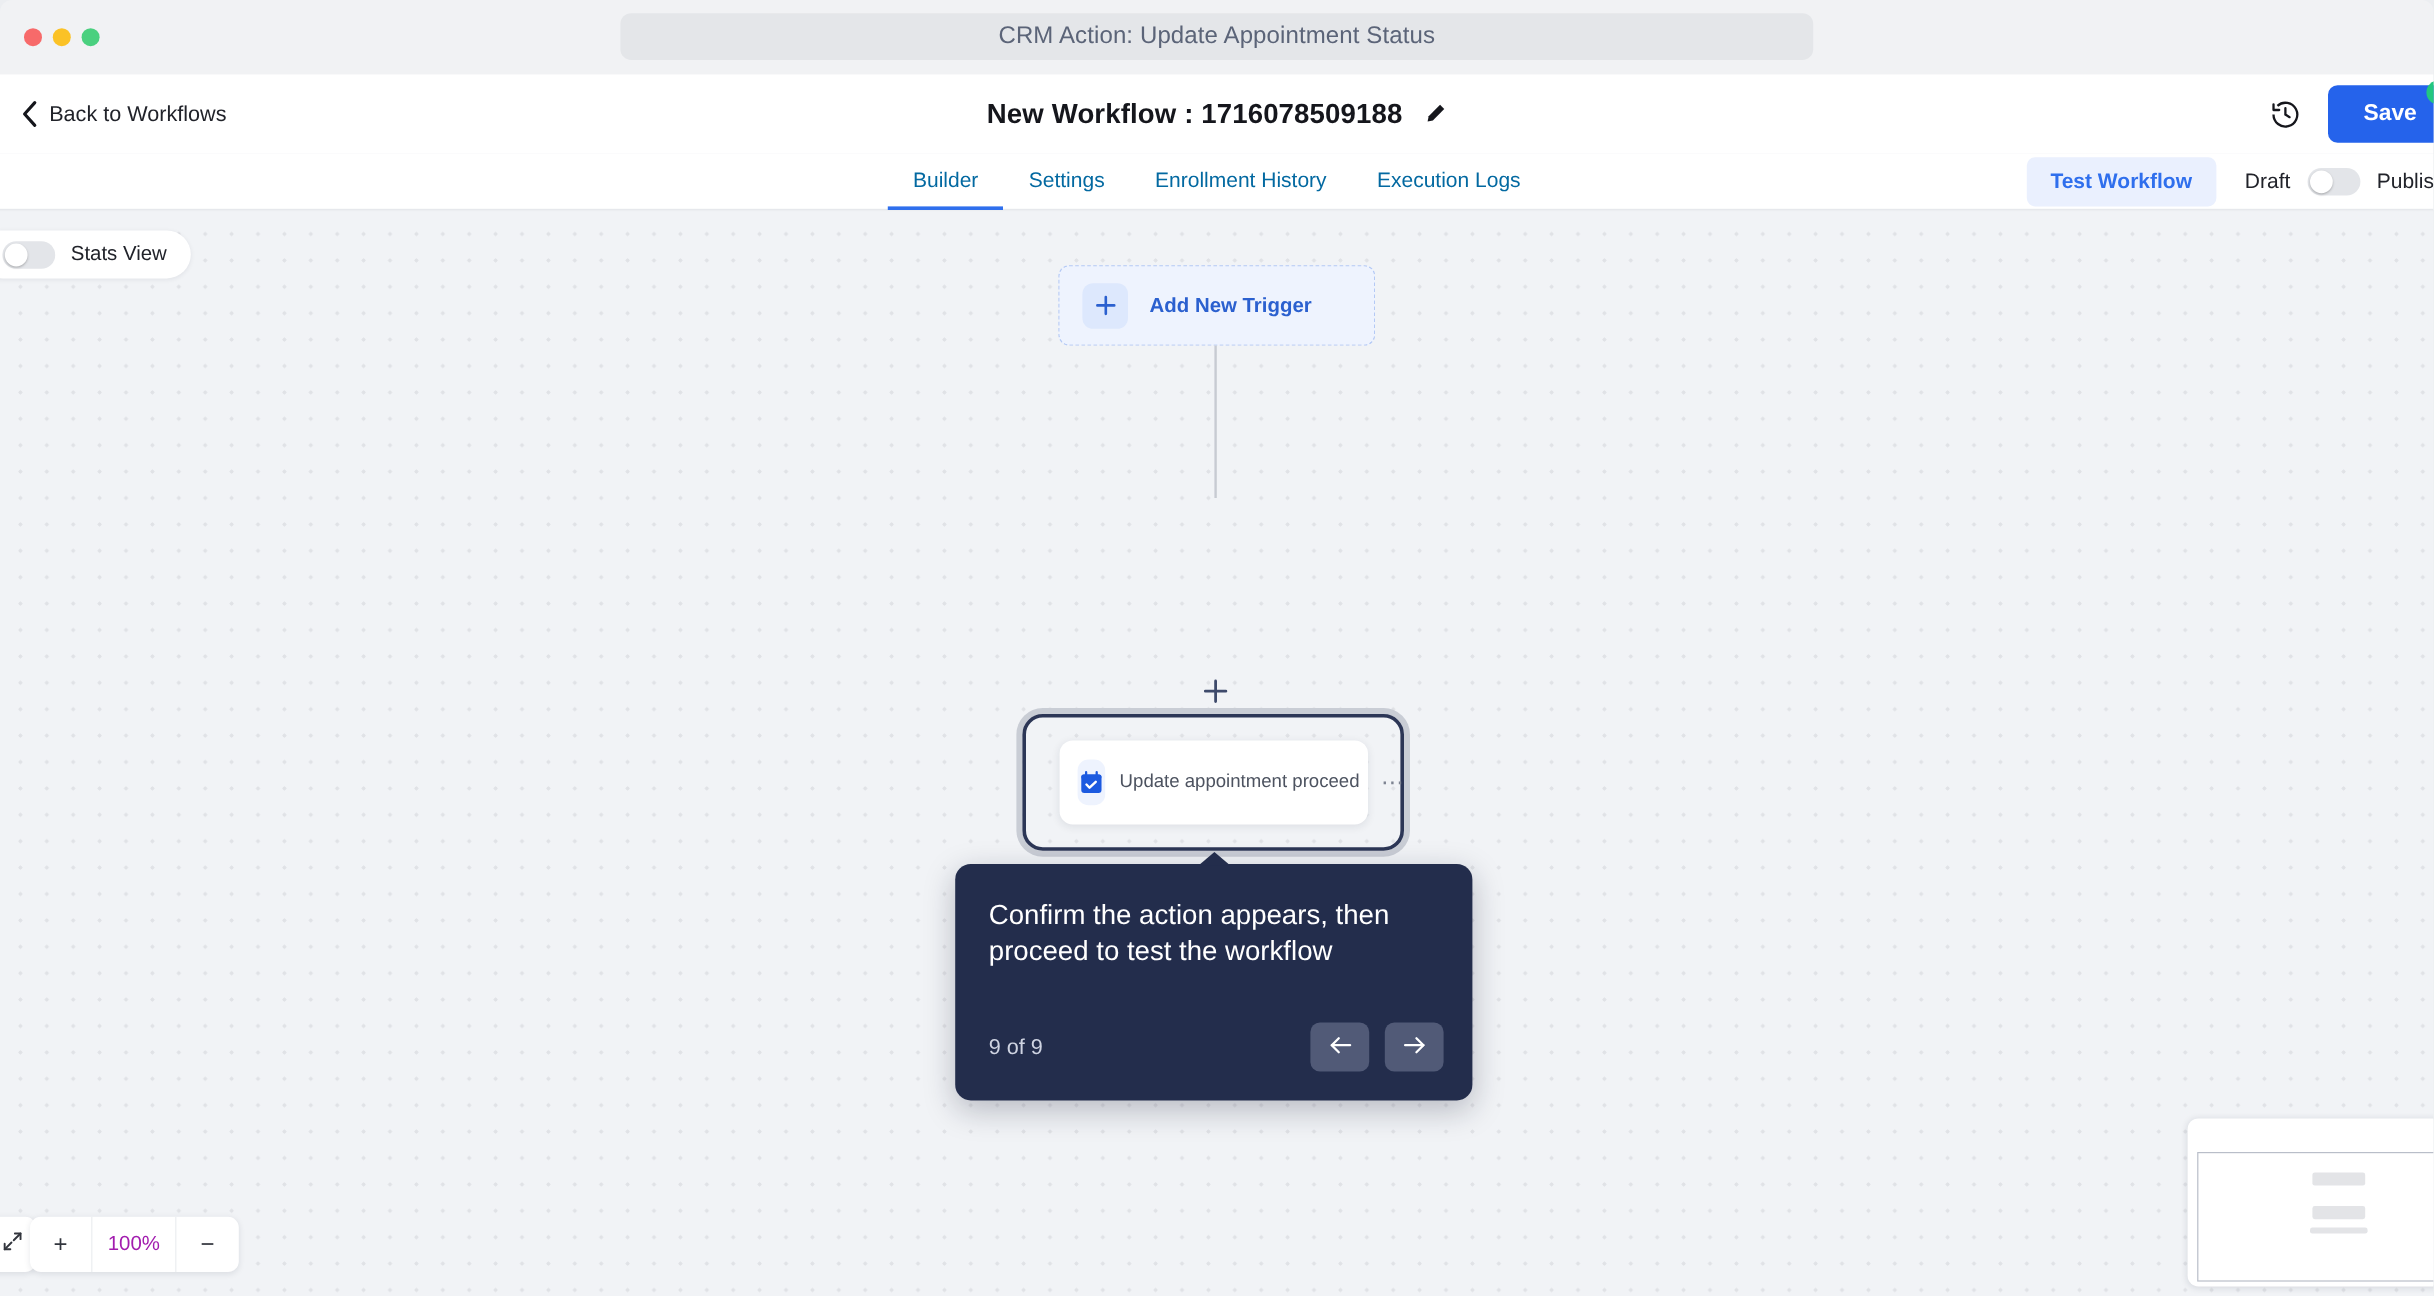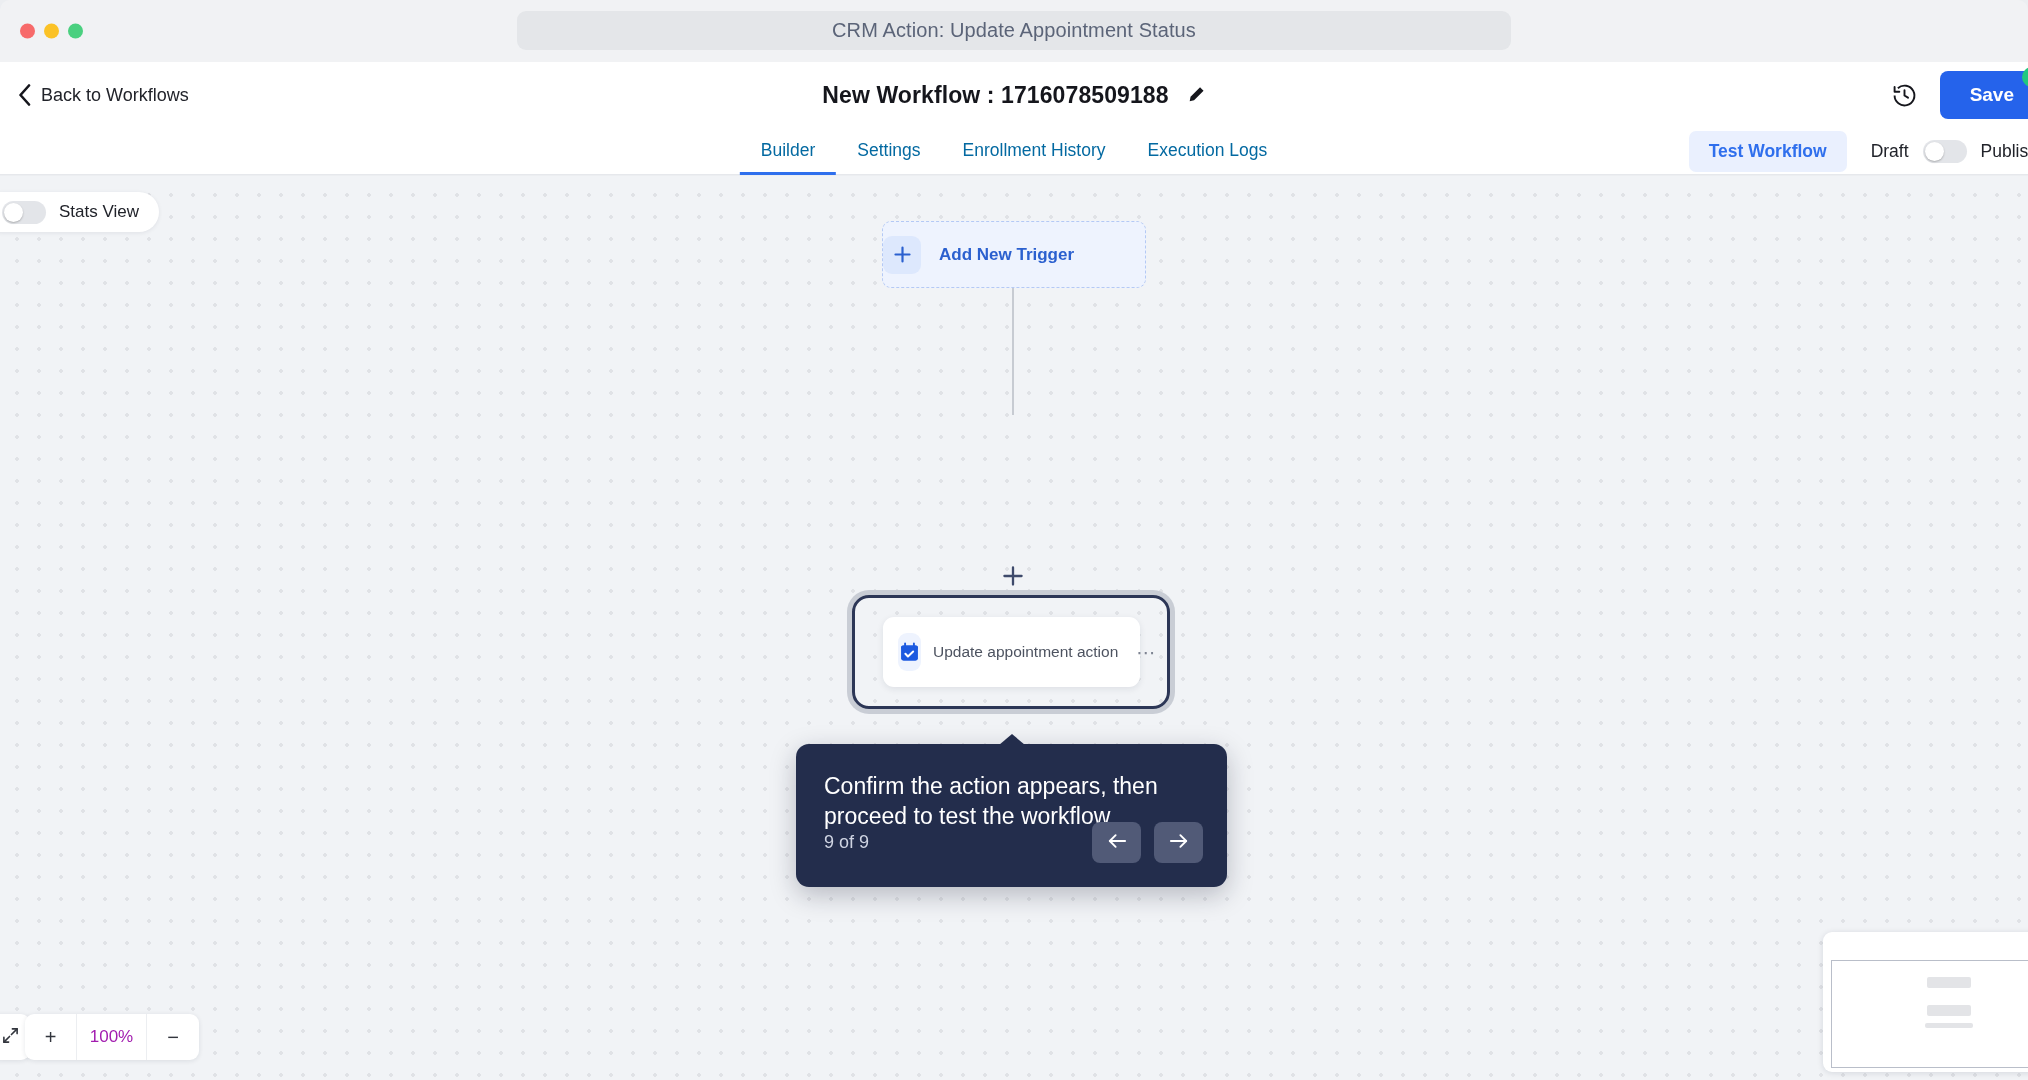--- a/index.html
+++ b/index.html
@@ -130,21 +130,21 @@
     cursor: pointer;
   }
   .stats-pill .lbl { font-size: 17px; color: #21232a; }
 
   
   .trigger-node {
     position: absolute; left: 882px; top: 45px;
     width: 264px; height: 67px;
     background: #eef3fe; border: 1.6px dashed #b4c9f5;
     border-radius: 9px;
-    display: flex; align-items: center; gap: 18px;
+    display: flex; align-items: center; padding-left: 19px; gap: 18px;
     cursor: pointer;
   }
   .plus-chip {
     width: 38px; height: 38px; border-radius: 9px; background: #dde8fd;
     display: flex; align-items: center; justify-content: center;
   }
   .trigger-node .lbl { font-size: 17px; font-weight: 700; color: #2b60cf; }
 
   
   .conn-line {
@@ -176,22 +176,22 @@
     display: flex; align-items: center; justify-content: center;
   }
   .action-node .lbl { font-size: 15.5px; color: #4d5360; white-space: nowrap; }
   .dots-menu {
     margin-left: 6px; font-size: 19px; color: #7e8492;
     letter-spacing: 1.5px; cursor: pointer; line-height: 1;
   }
 
   
   .coach {
-    position: absolute; left: 796px; top: 568px;
-    width: 431px; height: 143px;
+    position: absolute; left: 796px; top: 544px;
+    width: 431px; height: 197px;
     background: #232d4c; border-radius: 13px;
     box-shadow: 0 8px 26px rgba(18,24,45,.26);
     padding: 27px 28px 0 28px;
   }
   .coach .arrow {
     position: absolute; left: 50%; top: -10px; transform: translateX(-50%);
     width: 0; height: 0;
     border-left: 13px solid transparent; border-right: 13px solid transparent;
     border-bottom: 11px solid #232d4c;
   }
@@ -346,21 +346,21 @@
     <div class="action-ring"></div>
     <div class="action-node">
       <div class="cal-chip">
         <svg width="23" height="23" viewBox="0 0 24 24">
           <rect x="3.2" y="4.6" width="17.6" height="16" rx="2.6" fill="#1c5ae0"></rect>
           <rect x="3.2" y="4.6" width="17.6" height="4.1" rx="2.0" fill="#1c5ae0"></rect>
           <path d="M7.4 2.6v3.4M16.6 2.6v3.4" stroke="#1c5ae0" stroke-width="2" stroke-linecap="round"></path>
           <path d="M7.7 13.3l2.7 2.8 5.4-5.1" fill="none" stroke="#ffffff" stroke-width="2.1" stroke-linecap="round" stroke-linejoin="round"></path>
         </svg>
       </div>
-      <span class="lbl">Update appointment action</span>
+      <span class="lbl">Update appointment proceed</span>
       <span class="dots-menu">⋯</span>
     </div>
 
     <div class="coach">
       <div class="arrow"></div>
       <div class="body">Confirm the action appears, then proceed to test the workflow</div>
       <div class="footer">
         <span class="count">9 of 9</span>
         <div class="navs">
           <button class="nav-btn">

